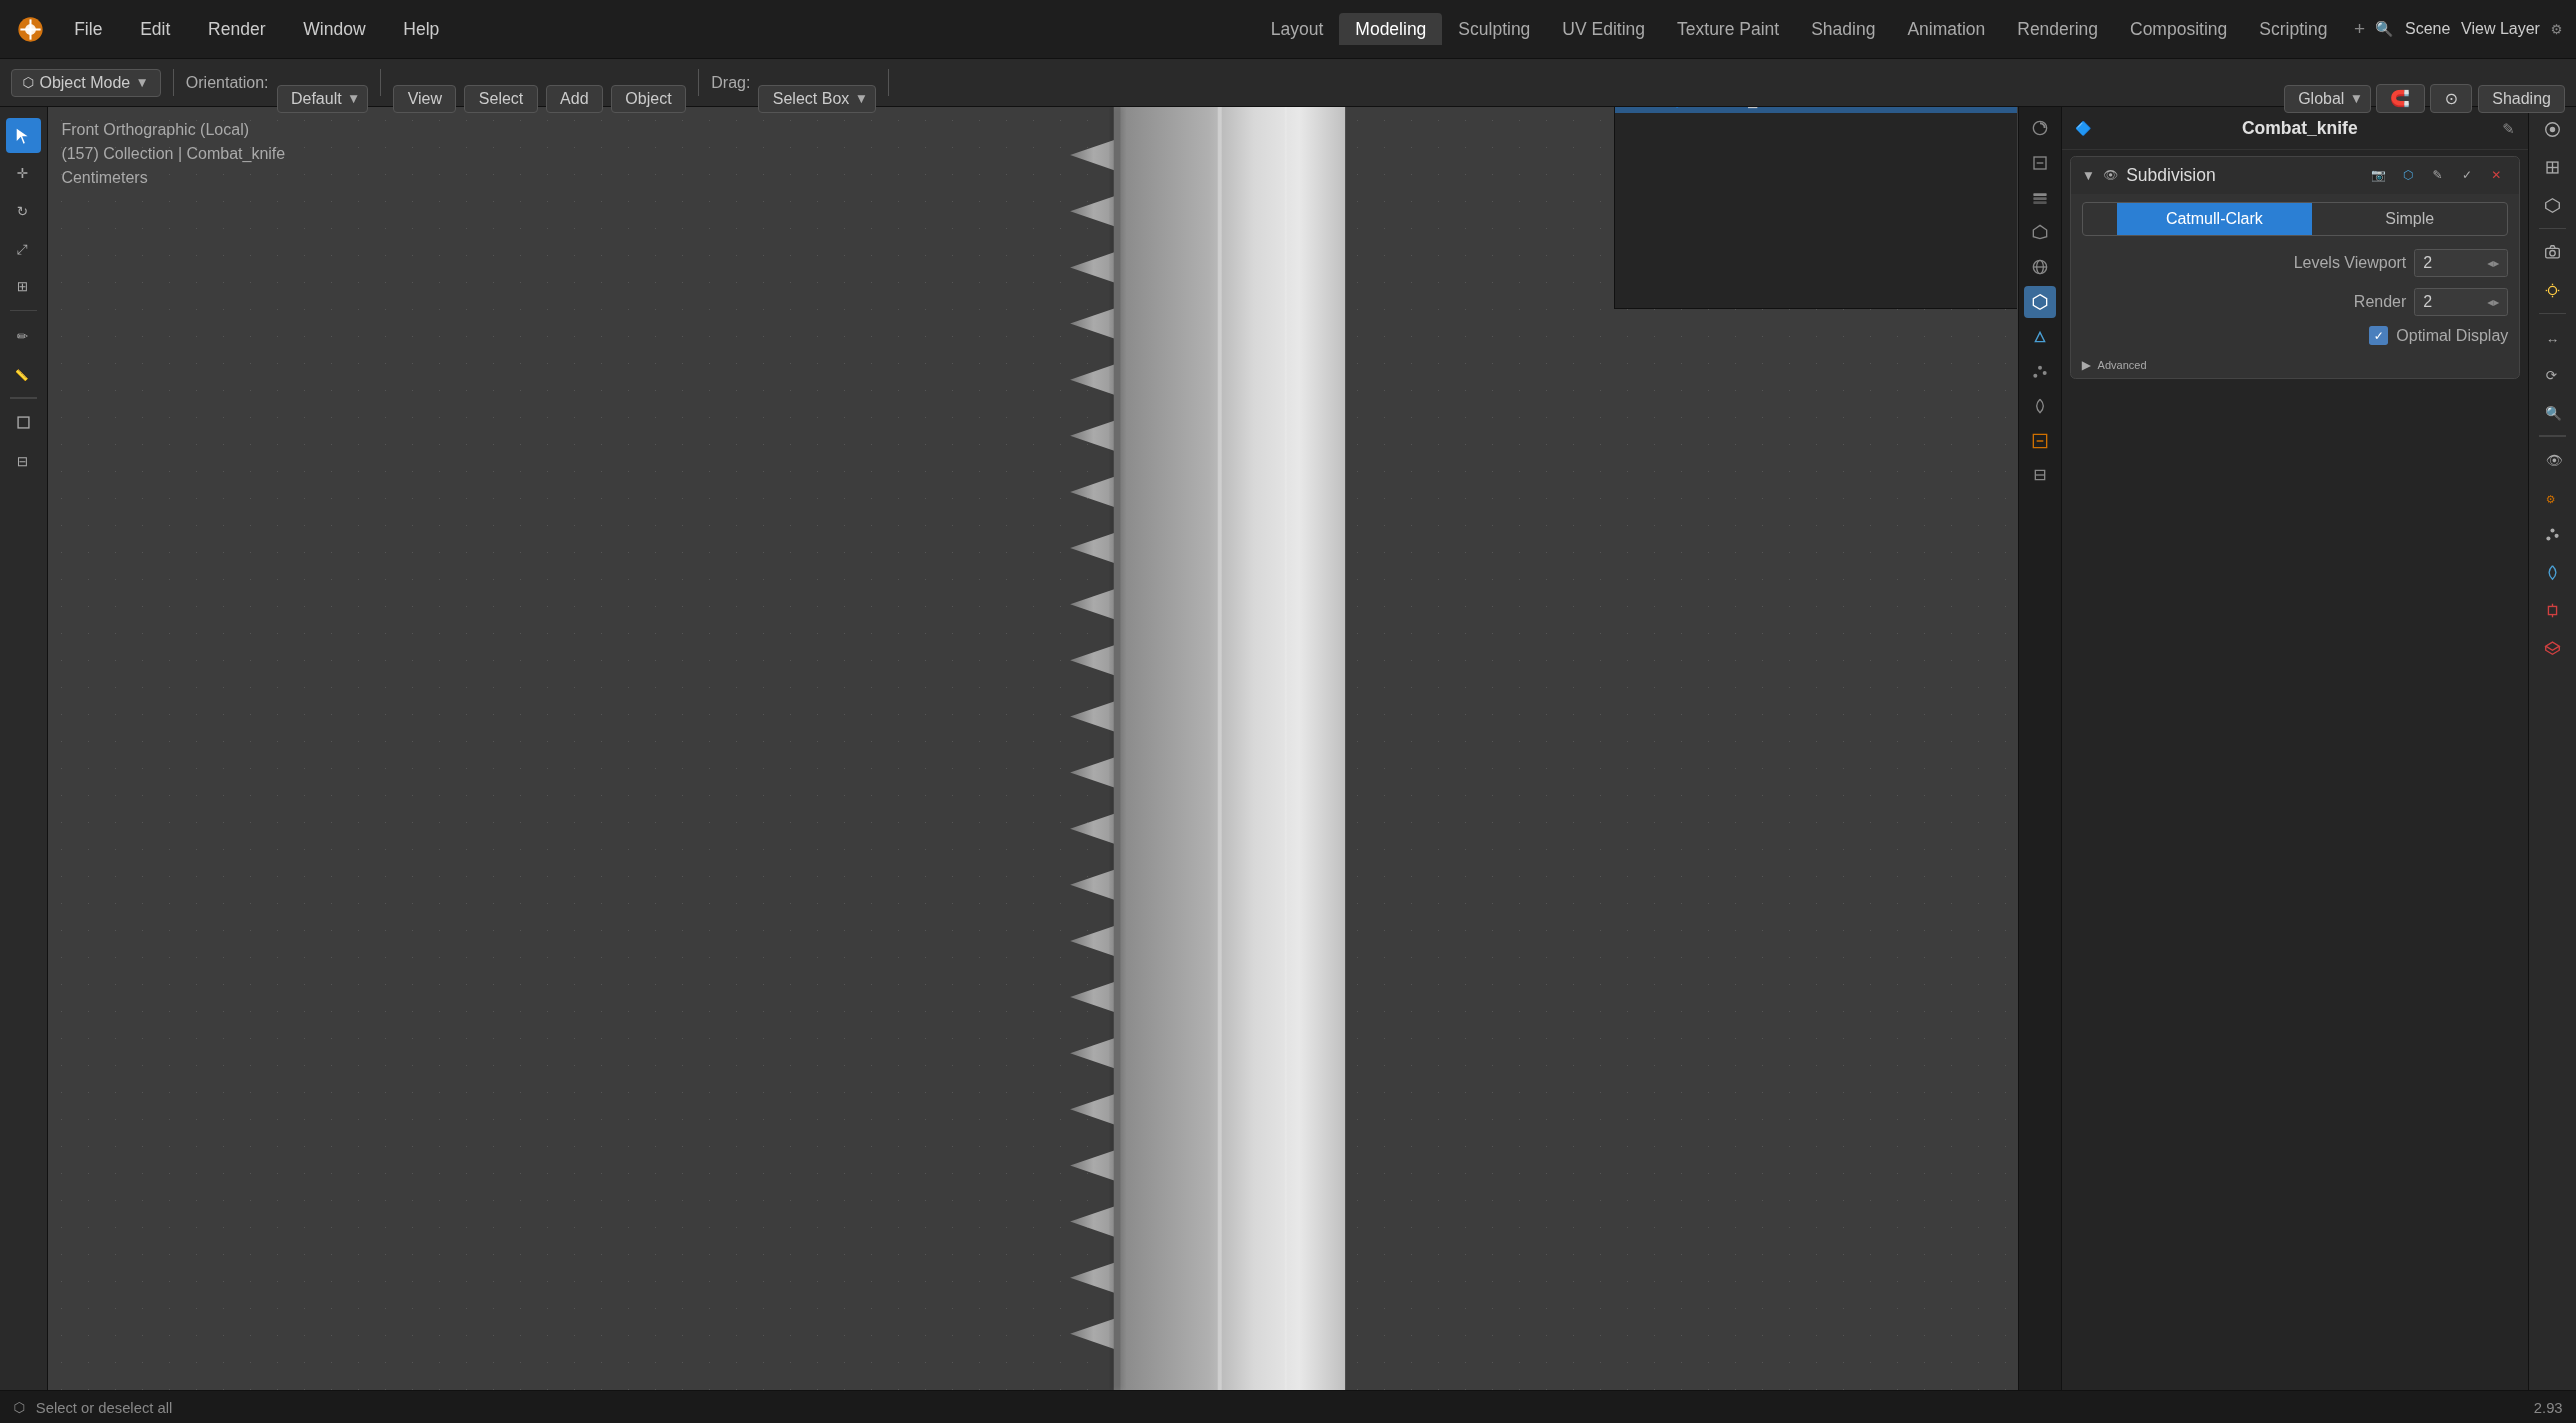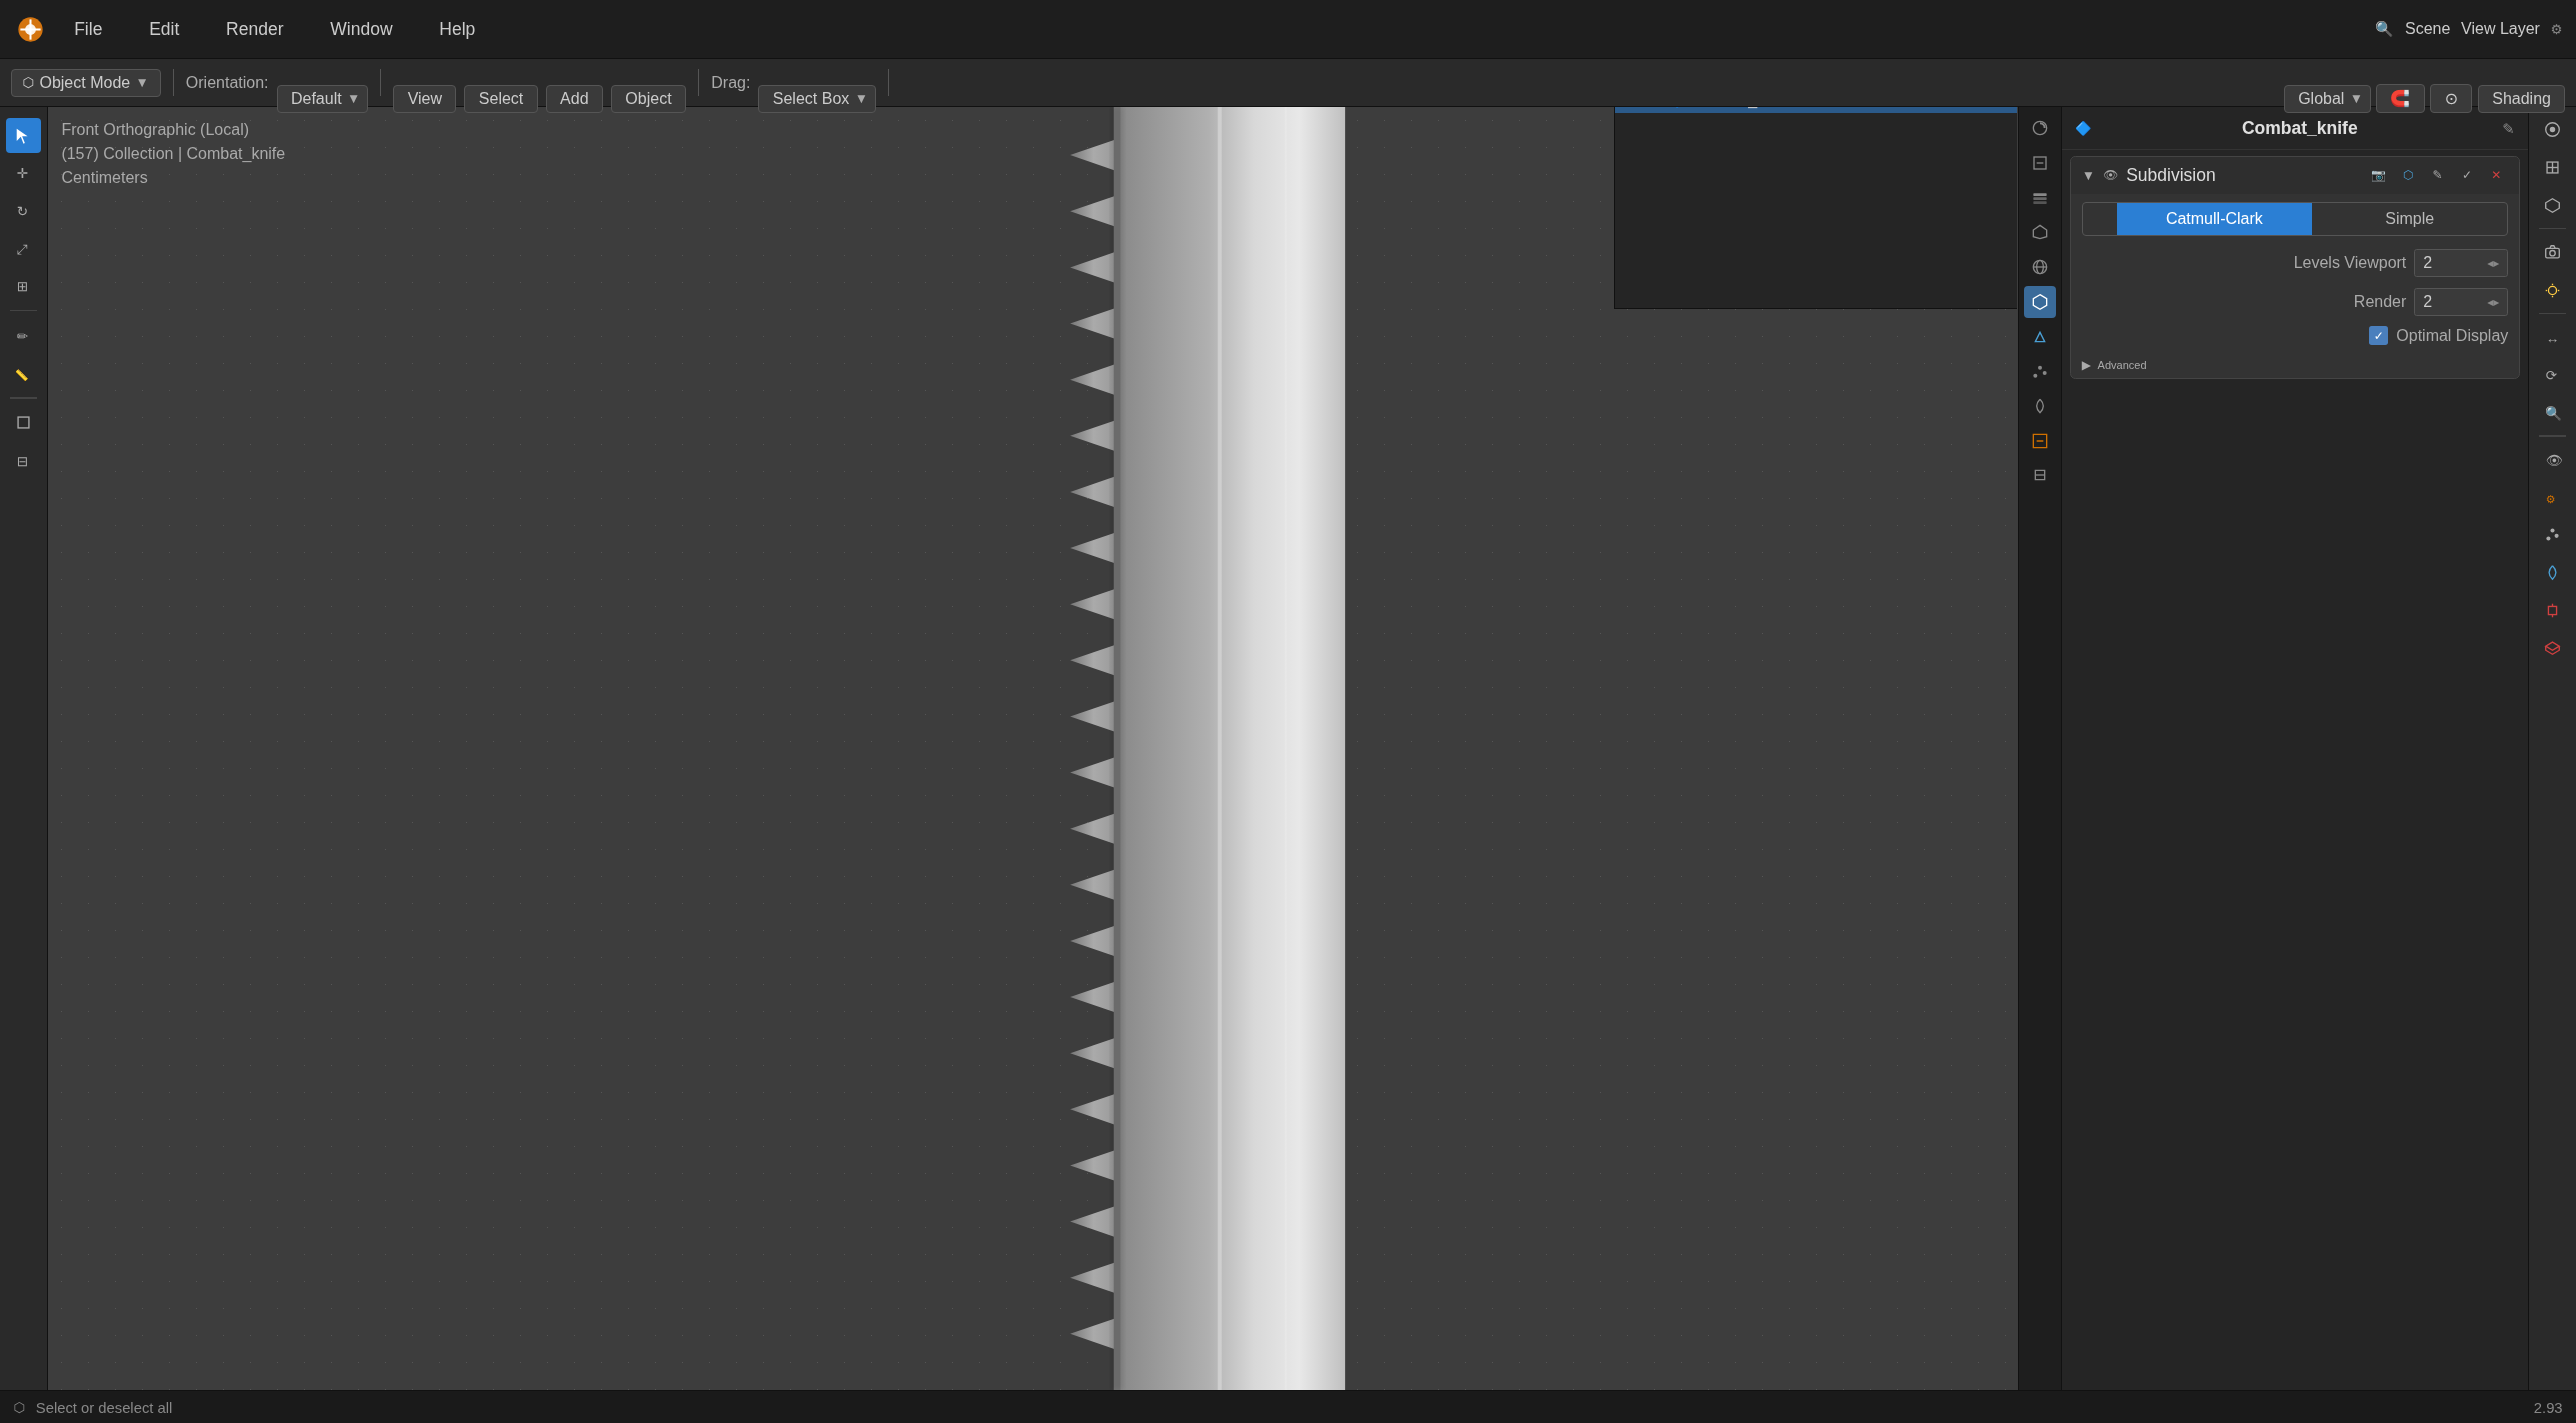--- a/index.html
+++ b/index.html
@@ -33,21 +33,21 @@
       margin-right: 13.4px;
       display: flex;
       align-items: center;
       justify-content: center;
     }
     .blender-logo svg { width: 27px; height: 27px; }
 
     .top-menu-items {
       display: flex;
       align-items: center;
-      gap: 20px;
+      gap: 11px;
       flex: 1;
     }
     .menu-item {
       padding: 5.4px 13.4px;
       border-radius: 4px;
       cursor: pointer;
       font-size: 17.5px;
       color: #ccc;
       white-space: nowrap;
     }
@@ -587,20 +587,33 @@
   </div>
 
   <div class="top-menu-items">
     <div class="menu-item">File</div>
     <div class="menu-item">Edit</div>
     <div class="menu-item">Render</div>
     <div class="menu-item">Window</div>
     <div class="menu-item">Help</div>
   </div>
 
+  <div class="workspace-tabs">
+    <div class="workspace-tab">Layout</div>
+    <div class="workspace-tab active">Modeling</div>
+    <div class="workspace-tab">Sculpting</div>
+    <div class="workspace-tab">UV Editing</div>
+    <div class="workspace-tab">Texture Paint</div>
+    <div class="workspace-tab">Shading</div>
+    <div class="workspace-tab">Animation</div>
+    <div class="workspace-tab">Rendering</div>
+    <div class="workspace-tab">Compositing</div>
+    <div class="workspace-tab">Scripting</div>
+    <div class="plus-tab">+</div>
+  </div>
 
   <div class="top-right-area">
     <span style="font-size:14.8px;color:#888;">🔍</span>
     <span class="scene-label">Scene</span>
     <span class="view-layer-label">View Layer</span>
     <span style="font-size:13.4px;color:#888;">⚙</span>
   </div>
 </div>
 
 <div id="toolbar-row">

